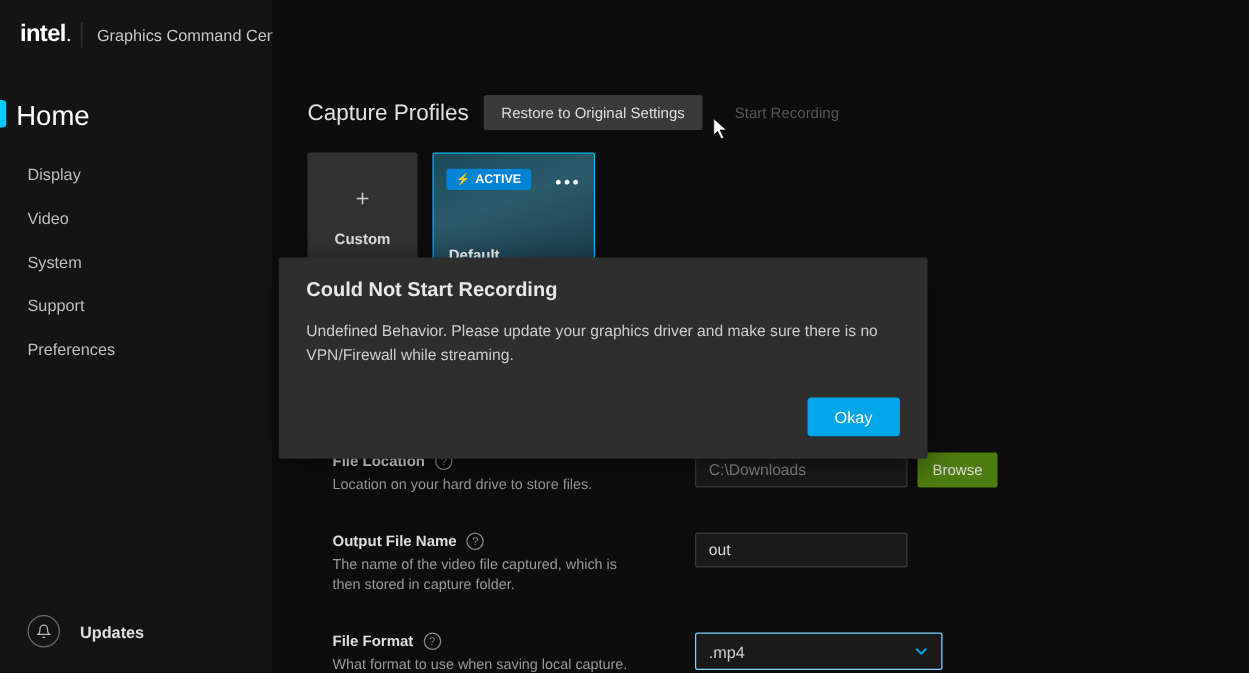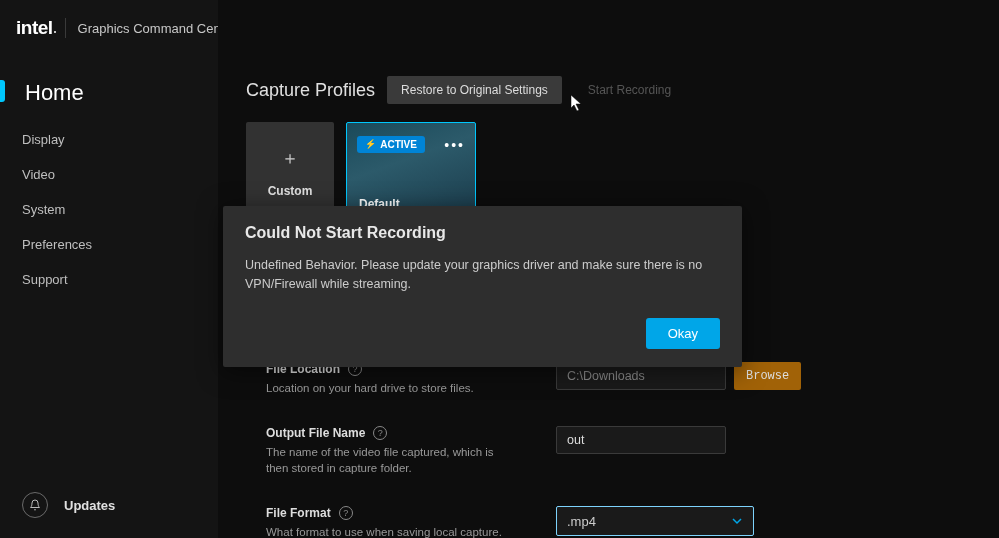--- a/index.html
+++ b/index.html
@@ -10,21 +10,21 @@
     .titlebar-left { display: flex; align-items: center; gap: 12px; }
     .intel-logo { color: #fff; font-weight: 700; font-size: 19px; letter-spacing: -0.5px; position: relative; }
     .intel-logo::after { content: ""; position: absolute; right: -3px; bottom: 6px; width: 2px; height: 2px; background: #fff; border-radius: 50%; }
     .titlebar-left .divider { width: 1px; height: 20px; background: #3a3a3a; }
     .app-name { font-size: 13px; color: #c8c8c8; }
     .win-controls { display: flex; height: 40px; }
     .win-btn { width: 44px; height: 40px; display: flex; align-items: center; justify-content: center; color: #ccc; cursor: pointer; }
 
     
     .sidebar { position: absolute; left: 0; top: 56px; bottom: 0; width: 218px; background: #141414; padding-top: 24px; }
-    .home-row { display: flex; align-items: flex-start; gap: 20px; padding: 0 16px 18px 0; color: #fff; }
+    .home-row { display: flex; align-items: flex-start; gap: 8px; padding: 0 16px 18px 0; color: #fff; }
     .home-bar { width: 5px; height: 22px; background: #00c7fd; border-radius: 0 3px 3px 0; }
     .home-label { font-size: 22px; font-weight: 400; }
     .nav-item { padding: 8px 0 8px 22px; font-size: 13px; color: #bfbfbf; cursor: pointer; margin-bottom: 4px;}
     .updates-row { position: absolute; left: 0; bottom: 20px; display: flex; align-items: center; gap: 16px; padding-left: 22px; }
     .bell-wrap { width: 26px; height: 26px; border: 1px solid #6a6a6a; border-radius: 50%; display: flex; align-items: center; justify-content: center; }
     .updates-label { font-size: 13px; color: #e0e0e0; font-weight: 600; }
 
     
     .main { position: absolute; left: 218px; right: 0; top: 0; bottom: 0; background: #0d0d0d; overflow: hidden; }
     .main-tabs { position: absolute; left: 28px; top: 24px; display: flex; gap: 34px; border-bottom: 1px solid #2a2a2a; }
@@ -51,21 +51,21 @@
     
     .form-area { position: absolute; left: 48px; top: 362px; right: 48px; }
     .form-row { display: flex; align-items: flex-start; margin-bottom: 30px; }
     .form-left { width: 290px; }
     .form-title-row { display: flex; align-items: center; gap: 8px; }
     .form-title { font-size: 12px; font-weight: 600; color: #ddd; }
     .help-circle { width: 14px; height: 14px; border: 1px solid #888; border-radius: 50%; display: flex; align-items: center; justify-content: center; font-size: 9px; color: #888; cursor:pointer; }
     .form-desc { font-size: 11.5px; color: #999; margin-top: 4px; line-height: 1.4; max-width: 240px; }
     .form-right { display: flex; gap: 8px; align-items: center; }
     .text-input { width: 170px; background: #1a1a1a; border: 1px solid #3a3a3a; color: #888; font-size: 12.5px; padding: 6px 10px; border-radius: 2px; }
-    .browse-btn { background: #a16207; color: #ddd; font-size: 12px; padding: 7px 12px; border: none; cursor: pointer; border-radius: 2px; font-family: Liberation Mono, monospace;}
+    .browse-btn { background: #4d7c0f; color: #ddd; font-size: 12px; padding: 7px 12px; border: none; cursor: pointer; border-radius: 2px;}
     .select-box { width: 198px; height: 30px; background: #1a1a1a; border: 1px solid #7dd3fc; display: flex; align-items: center; justify-content: space-between; padding: 0 10px; color: #ccc; font-size: 13px; cursor:pointer; border-radius: 2px;}
 
     
     .modal { position: absolute; left: 223px; top: 206px; width: 519px; background: #2e2e2e; padding: 18px 22px 18px; border-radius: 2px; box-shadow: 0 4px 24px rgba(0,0,0,0.5); }
     .modal-title { font-size: 16px; font-weight: 700; color: #e8e8e8; margin-bottom: 14px; }
     .modal-body { font-size: 12.5px; color: #ccc; line-height: 1.5; margin-bottom: 24px; }
     .modal-footer { display: flex; justify-content: flex-end; }
     .okay-btn { background: #00a6e8; color: #fff; font-size: 13px; padding: 8px 22px; border: none; border-radius: 3px; cursor: pointer; }
 
     .cursor { position: absolute; left: 570px; top: 94px; color: #fff; pointer-events:none; }
@@ -101,22 +101,22 @@
 </div>
 
 <div class="sidebar">
   <div class="home-row">
     <div class="home-bar"></div>
     <span class="home-label">Home</span>
   </div>
   <div class="nav-item">Display</div>
   <div class="nav-item">Video</div>
   <div class="nav-item">System</div>
+  <div class="nav-item">Support</div>
   <div class="nav-item">Preferences</div>
-  <div class="nav-item">Support</div>
 
   <div class="updates-row">
     <div class="bell-wrap">
       <svg width="12" height="12" viewBox="0 0 24 24" fill="none" stroke="#bbb" stroke-width="2">
           <path d="M18 8A6 6 0 0 0 6 8c0 7-3 9-3 9h18s-3-2-3-9"></path>
           <path d="M13.7 21a2 2 0 0 1-3.4 0"></path>
         </svg>
     </div>
     <span class="updates-label">Updates</span>
   </div>

